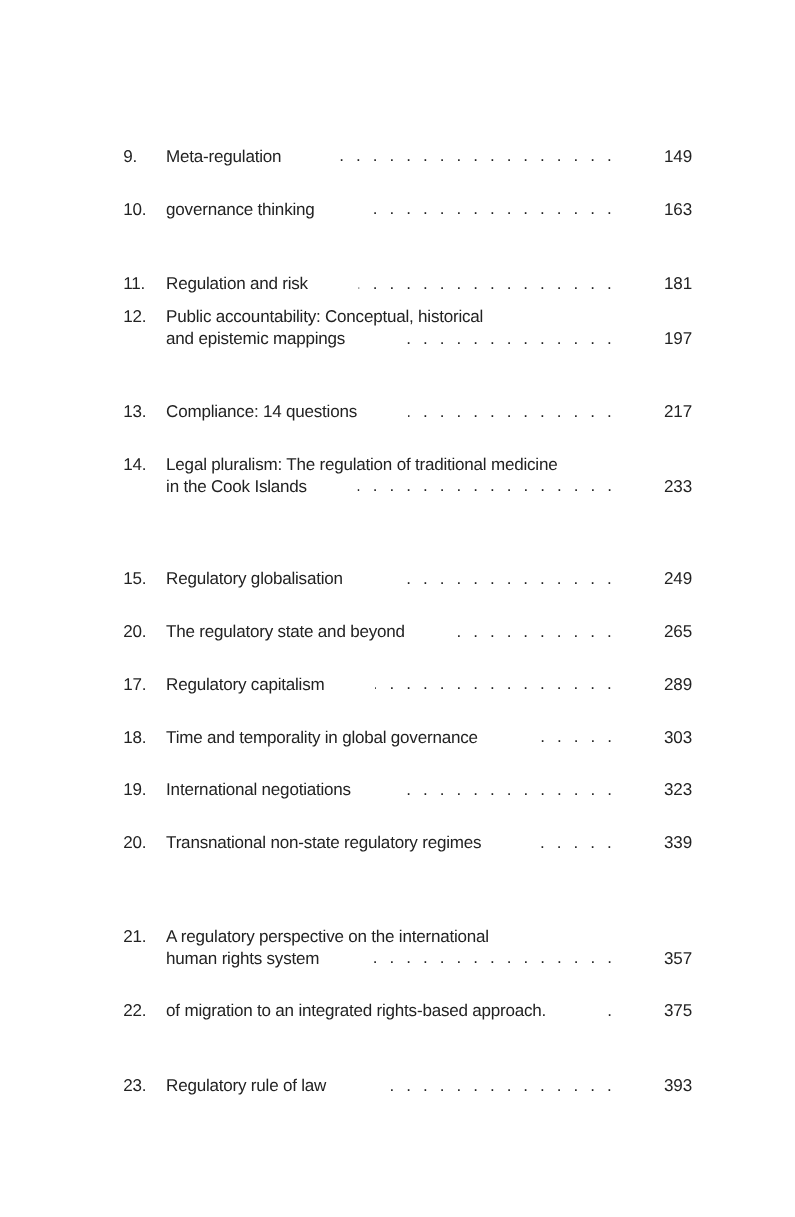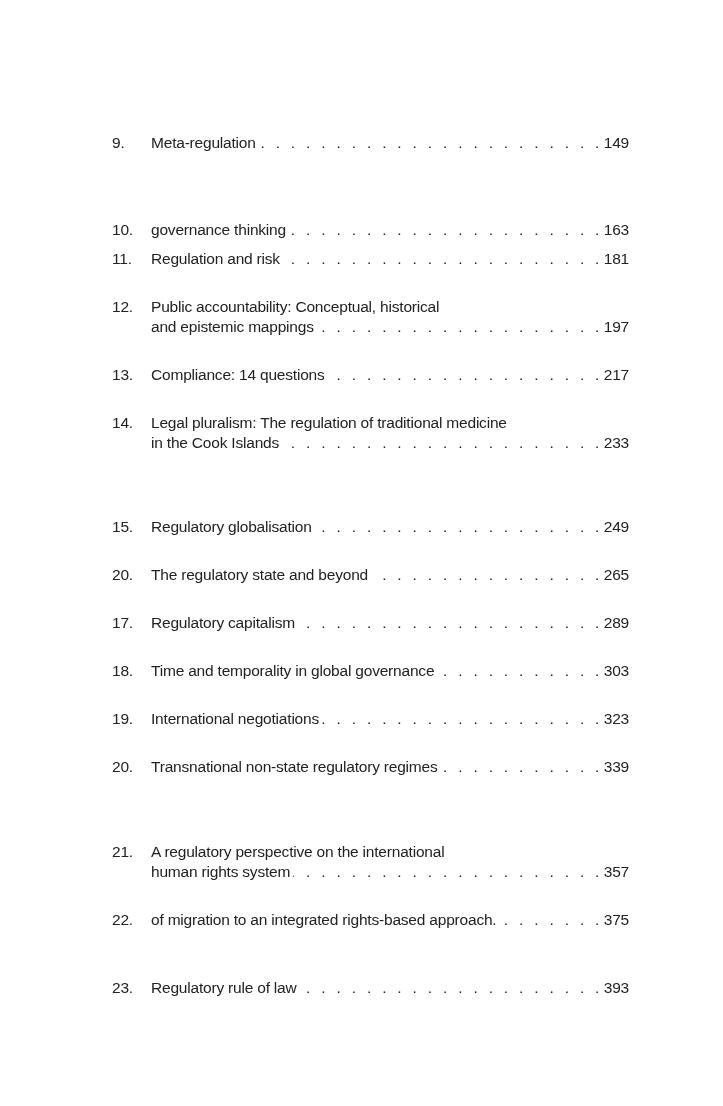--- a/index.html
+++ b/index.html
@@ -24,20 +24,21 @@
     }
     .body {
       margin-left: 39px;
       position: relative;
     }
     .line1 { display: block; white-space: nowrap; }
     .lastline {
       display: flex;
       align-items: baseline;
       white-space: nowrap;
+      gap: 43px;
     }
     .title-text { flex: 0 0 auto; }
     .leader {
       flex: 1 1 auto;
       overflow: hidden;
       white-space: nowrap;
       letter-spacing: 3.3px;
       margin: 0 1px 0 3px;
       direction: rtl;
       text-align: left;
@@ -51,41 +52,41 @@
     <div class="entry" style="top: 133px;">
     <span class="num">9.</span>
     <div class="body">
       <div class="lastline">
         <span class="title-text">Meta-regulation</span>
         <span class="leader">. . . . . . . . . . . . . . . . . . . . . . . . . . . . . . . . . . . . . . . . . . . . . . . . . . . . . . . . . . . . . . . . . . . . . . . .</span>
         <span class="page">149</span>
       </div>
     </div>
   </div>
-    <div class="entry" style="top: 181px; margin-top: 39px;">
+    <div class="entry" style="top: 181px;">
     <span class="num">10.</span>
     <div class="body">
         <div class="lastline">
         <span class="title-text">governance thinking</span>
         <span class="leader">. . . . . . . . . . . . . . . . . . . . . . . . . . . . . . . . . . . . . . . . . . . . . . . . . . . . . . . . . . . . . . . . . . . . . . . .</span>
         <span class="page">163</span>
       </div>
     </div>
   </div>
     <div class="entry" style="top: 249px;">
     <span class="num">11.</span>
     <div class="body">
       <div class="lastline">
         <span class="title-text">Regulation and risk</span>
         <span class="leader">. . . . . . . . . . . . . . . . . . . . . . . . . . . . . . . . . . . . . . . . . . . . . . . . . . . . . . . . . . . . . . . . . . . . . . . .</span>
         <span class="page">181</span>
       </div>
     </div>
   </div>
-    <div class="entry" style="top: 297px;">
+    <div class="entry" style="top: 279px;">
     <span class="num">12.</span>
     <div class="body">
       <span class="line1">Public accountability: Conceptual, historical</span>
         <div class="lastline">
         <span class="title-text">and epistemic mappings</span>
         <span class="leader">. . . . . . . . . . . . . . . . . . . . . . . . . . . . . . . . . . . . . . . . . . . . . . . . . . . . . . . . . . . . . . . . . . . . . . . .</span>
         <span class="page">197</span>
       </div>
     </div>
   </div>

